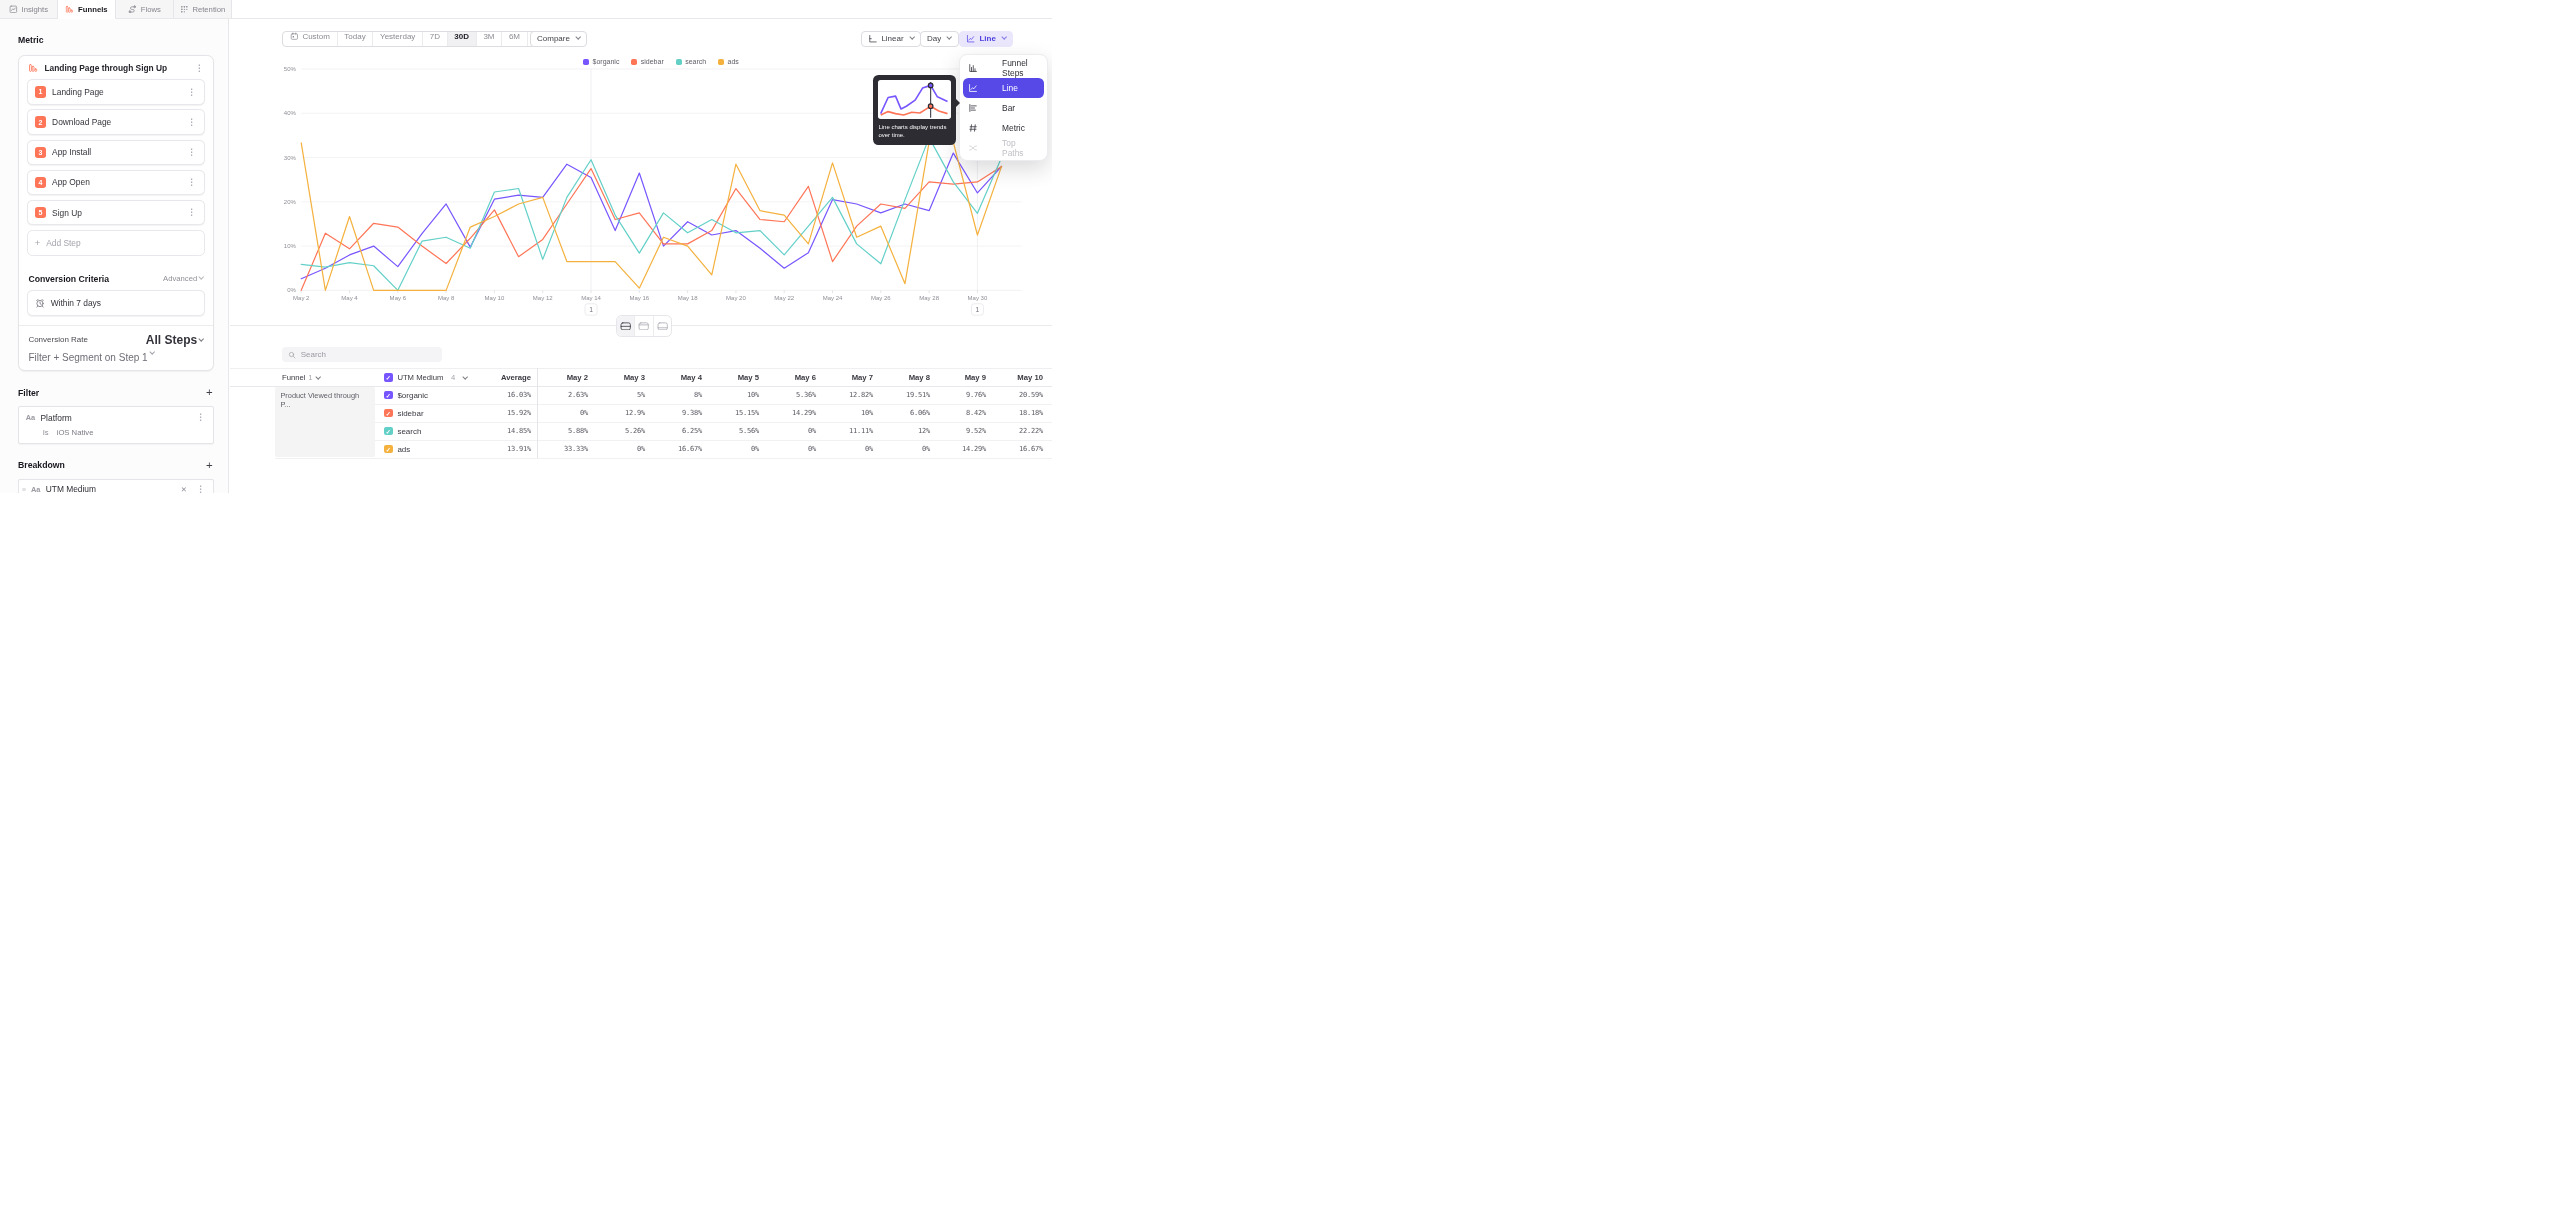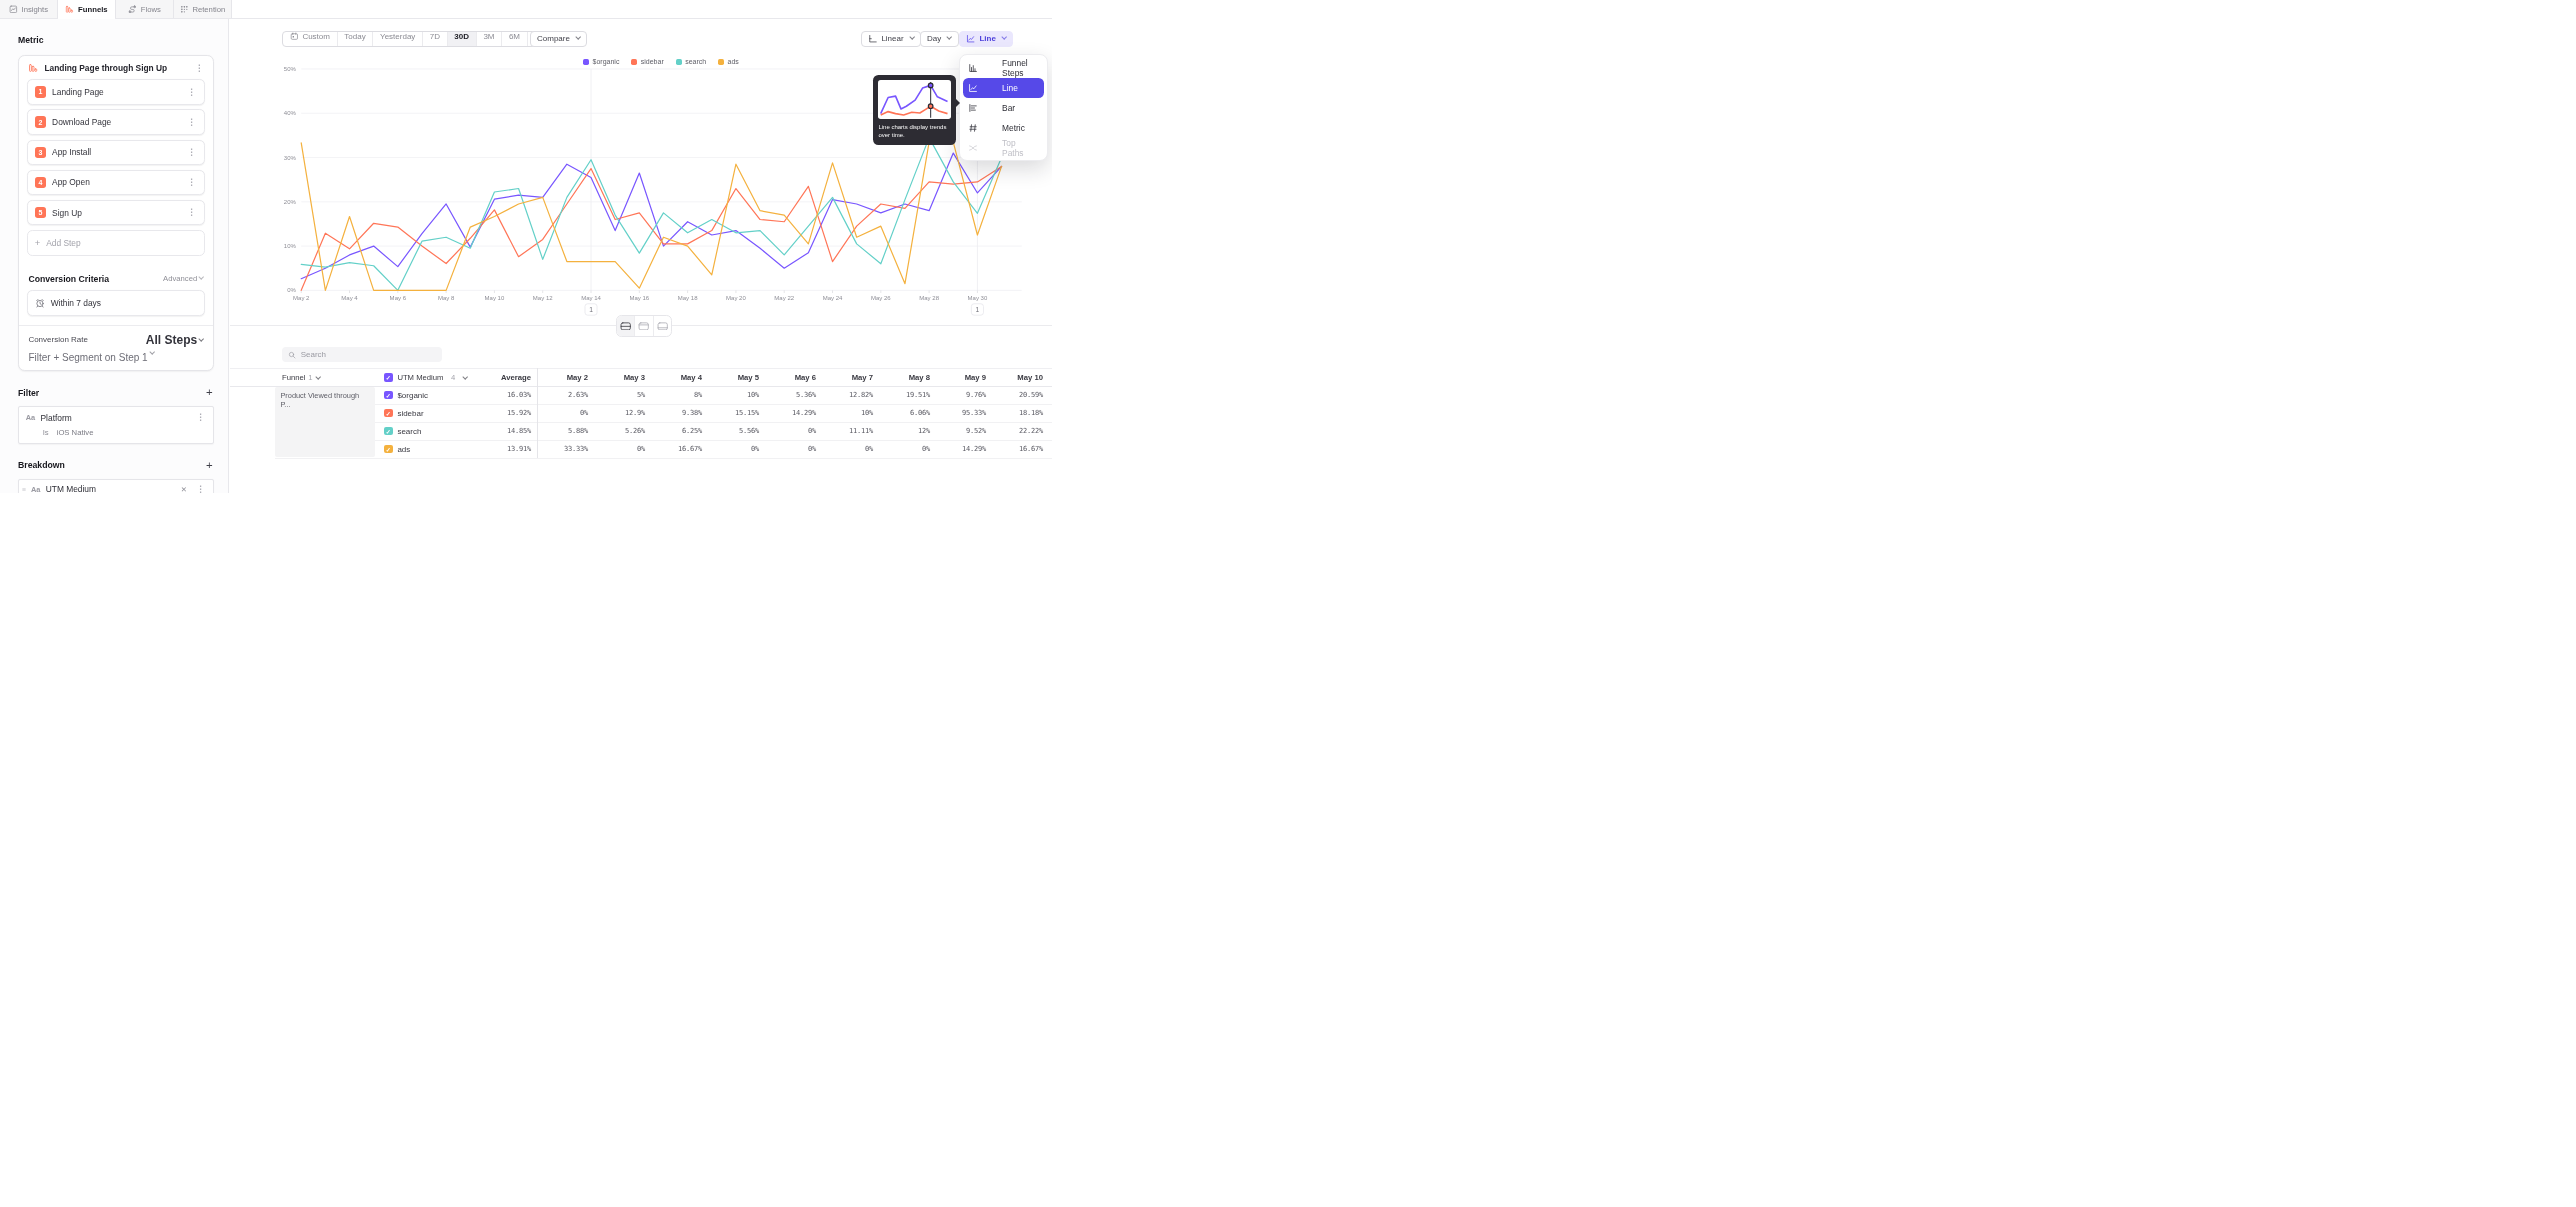--- a/index.html
+++ b/index.html
@@ -507,21 +507,21 @@
             <span>sidebar</span>
           </div>
           <div class="t-val" style="left:202px">15.92%</div>
           <div class="t-val" style="left:259px">0%</div>
           <div class="t-val" style="left:316px">12.9%</div>
           <div class="t-val" style="left:373px">9.38%</div>
           <div class="t-val" style="left:430px">15.15%</div>
           <div class="t-val" style="left:487px">14.29%</div>
           <div class="t-val" style="left:544px">10%</div>
           <div class="t-val" style="left:601px">6.06%</div>
-          <div class="t-val" style="left:657px">95.33%</div>
+          <div class="t-val" style="left:657px">8.42%</div>
           <div class="t-val" style="left:714px">18.18%</div>
         </div>
         <div class="t-row" style="top: 36px;">
           <div class="row-name">
             <span class="cbox" style="background:#63d0c8">✓</span>
             <span>search</span>
           </div>
           <div class="t-val" style="left:202px">14.85%</div>
           <div class="t-val" style="left:259px">5.88%</div>
           <div class="t-val" style="left:316px">5.26%</div>

